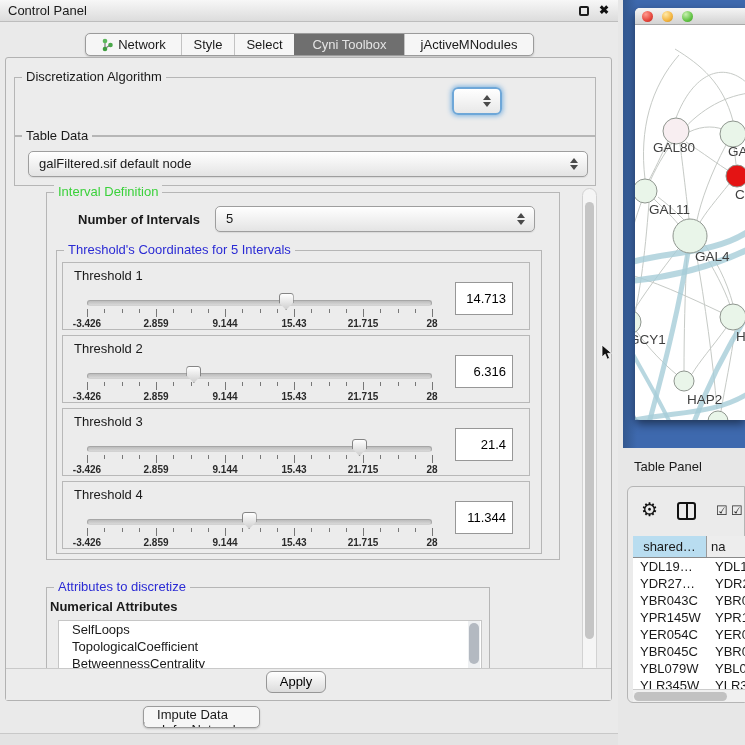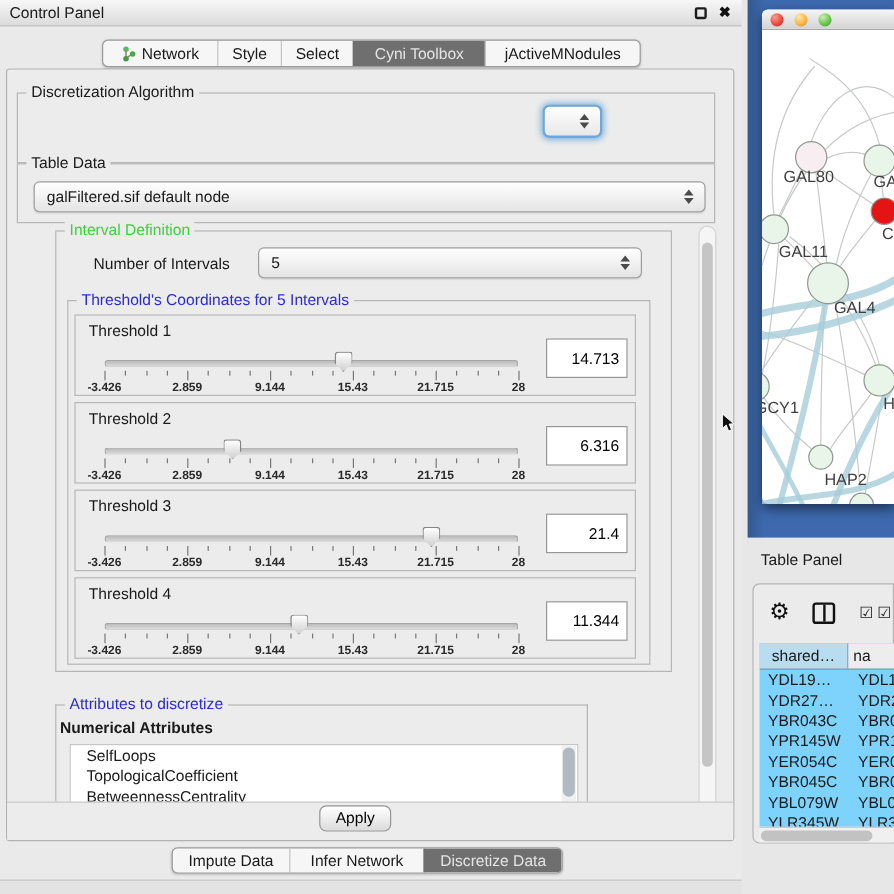--- a/index.html
+++ b/index.html
@@ -11,21 +11,21 @@
   .control-panel{position:absolute;left:0;top:0;width:618px;height:733px;background:#eaeaea;}
   .cp-titlebar{position:absolute;left:0;top:0;width:618px;height:22px;
     background:linear-gradient(#f7f7f7,#dcdcdc);border-bottom:1px solid #bdbdbd;}
   .cp-title{position:absolute;left:8px;top:3px;}
   .float-ico{position:absolute;right:29px;top:6px;width:10px;height:10px;border:2px solid #1c1c1c;border-radius:2px;}
   .close-ico{position:absolute;right:9px;top:3px;font-size:12px;font-weight:bold;color:#111;}
 
   .tabbar{position:absolute;display:flex;border:1px solid #9b9b9b;border-radius:5px;overflow:hidden;
     background:#f6f6f6;box-shadow:0 1px 2px rgba(0,0,0,.18);}
   .tabbar.top{left:85px;top:33px;height:23px;}
-  .tabbar.bottom{left:143px;top:706px;height:22px;}
+  .tabbar.bottom{left:143px;top:706px;height:22px;flex-direction:column;}
   .tab{display:flex;align-items:center;justify-content:center;gap:4px;height:100%;
     border-left:1px solid #c3c3c3;color:#1a1a1a;}
   .tab:first-child{border-left:none;}
   .tab.selected{background:#6f6f6f;color:#e4e4e4;border-left-color:#6f6f6f;}
 
   .cp-body{position:absolute;left:5px;top:57px;width:607px;height:644px;
     border:1px solid #b2b2b2;border-radius:3px;background:#ececec;}
 
   .group{position:absolute;border:1px solid #b6b6b6;}
   .gtitle{position:absolute;top:-9px;left:7px;background:#ececec;padding:0 4px;white-space:nowrap;}
@@ -35,21 +35,21 @@
   #group-interval>.gtitle{color:#3bd13b;}
   #group-thresholds{left:56px;top:250px;width:486px;height:304px;}
   #group-thresholds>.gtitle{color:#2b2bd4;}
   #group-attrs{left:46px;top:587px;width:444px;height:92px;border-bottom:none;}
   #group-attrs>.gtitle{color:#2b2bd4;}
 
   .combo{position:absolute;background:linear-gradient(#ffffff,#e4e4e4);border:1px solid #9e9e9e;
     border-radius:5px;padding-left:10px;box-shadow:0 1px 1px rgba(0,0,0,.08);}
   #tabledata-combo{left:28px;top:151px;width:560px;height:26px;line-height:24px;}
   #num-spinner{left:215px;top:206px;width:320px;height:26px;line-height:24px;}
-  #num-label{position:absolute;left:78px;top:212px;font-weight:normal;}
+  #num-label{position:absolute;left:78px;top:212px;font-weight:bold;}
   #disc-combo{position:absolute;left:452px;top:87px;width:50px;height:28px;z-index:2;
     background:linear-gradient(#fff,#e8e8e8);border:2px solid #6ea7d8;border-radius:6px;
     box-shadow:0 0 5px 1px #7db3e0;}
   .updown{position:absolute;right:9px;top:50%;transform:translateY(-50%);display:flex;
     flex-direction:column;align-items:center;gap:2px;}
   .arr-up{width:0;height:0;border-left:4px solid transparent;border-right:4px solid transparent;border-bottom:5px solid #4a4a4a;}
   .arr-dn{width:0;height:0;border-left:4px solid transparent;border-right:4px solid transparent;border-top:5px solid #4a4a4a;}
 
   #algo-popup{position:absolute;left:12px;top:74px;width:466px;height:60px;background:#fff;z-index:3;
     border:1px solid #c9c9c9;border-top:none;border-radius:0 0 7px 7px;box-shadow:0 3px 9px rgba(0,0,0,.35);}
@@ -61,21 +61,21 @@
   .th-label{position:absolute;left:11px;top:5px;font-weight:normal;}
   .th-slider{position:absolute;left:0;top:0;width:100%;height:100%;}
   .th-track{position:absolute;left:24px;top:37px;width:345px;height:6px;border-radius:3px;
     background:linear-gradient(#bcbcbc,#d8d8d8);border:1px solid #a6a6a6;border-bottom-color:#d2d2d2;}
   .th-thumb{position:absolute;top:30px;width:15px;height:17px;
     background:linear-gradient(#ffffff,#d0d0d0);border:1px solid #858585;border-radius:3px;
     clip-path:polygon(0 0,100% 0,100% 55%,50% 100%,0 55%);}
   .tick{position:absolute;top:46px;width:1px;height:4px;background:#777;}
   .tick.major{height:8px;}
   .tick-lab{position:absolute;top:55px;width:60px;text-align:center;font-size:10px;font-weight:bold;color:#2a2a2a;}
-  .th-value{position:absolute;left:392px;top:19px;width:68px;height:33px;border:1px solid #979797;
+  .th-value{position:absolute;left:392px;top:19px;width:58px;height:33px;border:1px solid #979797;
     background:#fff;font:13px "Liberation Sans",sans-serif;text-align:right;padding-right:6px;}
 
   #attrs-subtitle{position:absolute;left:50px;top:599px;font-weight:bold;}
   #attrs-list{position:absolute;left:58px;top:620px;width:424px;height:52px;background:#fff;
     border:1px solid #c6c6c6;overflow:hidden;}
   .attr-item{padding-left:13px;height:17px;line-height:17px;}
   #attrs-sb{position:absolute;left:468px;top:621px;width:12px;height:50px;background:#eef0f2;}
   #attrs-sb .thumb{position:absolute;left:1px;top:2px;width:10px;height:41px;background:#b3b9c1;border-radius:5px;}
 
   #vscroll{position:absolute;left:582px;top:188px;width:15px;height:487px;z-index:2;
@@ -102,21 +102,21 @@
   .light.green{left:47px;background:radial-gradient(circle at 35% 30%,#c8f0b0,#62c345 60%,#3f9a28);}
   #net-svg{position:absolute;left:0;top:17px;}
 
   #tp-title{position:absolute;left:634px;top:459px;}
   #table-panel{position:absolute;left:627px;top:486px;width:118px;height:217px;background:#ebebeb;
     border:1px solid #b5b5b5;border-radius:6px 0 0 6px;}
   #gear-ico{position:absolute;left:641px;top:498px;font-size:19px;color:#111;}
   #split-ico{position:absolute;left:677px;top:502px;width:19px;height:18px;border:2px solid #111;border-radius:3px;}
   #split-ico::after{content:"";position:absolute;left:6.5px;top:0;width:2px;height:14px;background:#111;}
   .cb-ico{position:absolute;top:503px;font-size:13px;color:#222;}
-  #data-table{position:absolute;left:633px;top:536px;width:112px;height:153px;background:#7dd3fc;overflow:hidden;}
+  #data-table{position:absolute;left:633px;top:536px;width:112px;height:153px;background:#ffffff;overflow:hidden;}
   #tbl-head{display:flex;height:22px;border-bottom:1px solid #8a8a8a;}
   .hcell{line-height:21px;overflow:hidden;white-space:nowrap;}
   .hcell.c1{width:74px;text-align:center;background:#b9ddf0;border-right:1px solid #9a9a9a;}
   .hcell.c2{flex:1;background:#ededed;padding-left:4px;}
   .trow{display:flex;height:17px;line-height:17px;white-space:nowrap;}
   .tc1{width:74px;padding-left:7px;overflow:hidden;}
   .tc2{flex:1;padding-left:8px;overflow:hidden;}
   #hscroll{position:absolute;left:633px;top:689px;width:112px;height:13px;background:#f0f0f0;border-top:1px solid #ccc;}
   #hscroll .thumb{position:absolute;left:1px;top:2px;width:93px;height:9px;background:#c2c2c2;border-radius:5px;}
 

